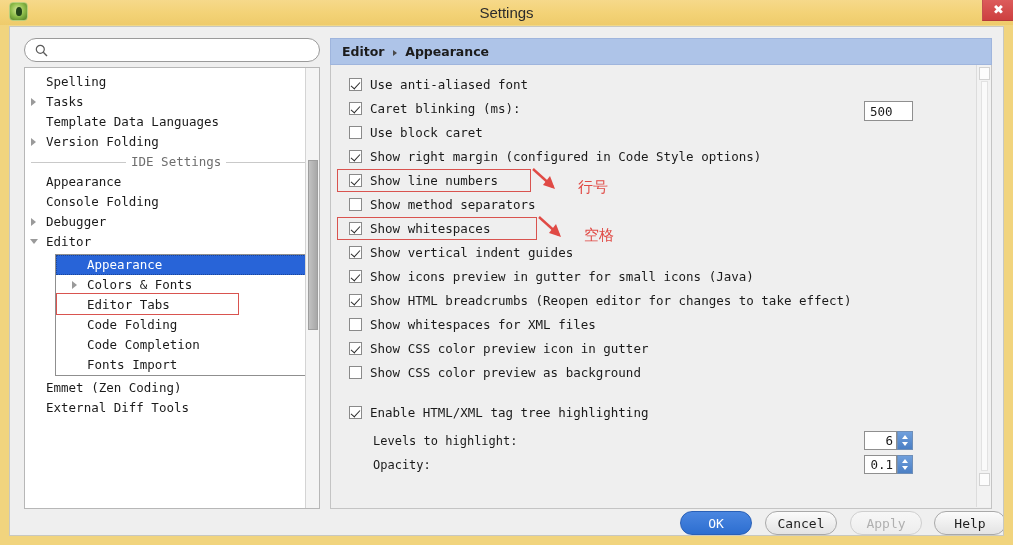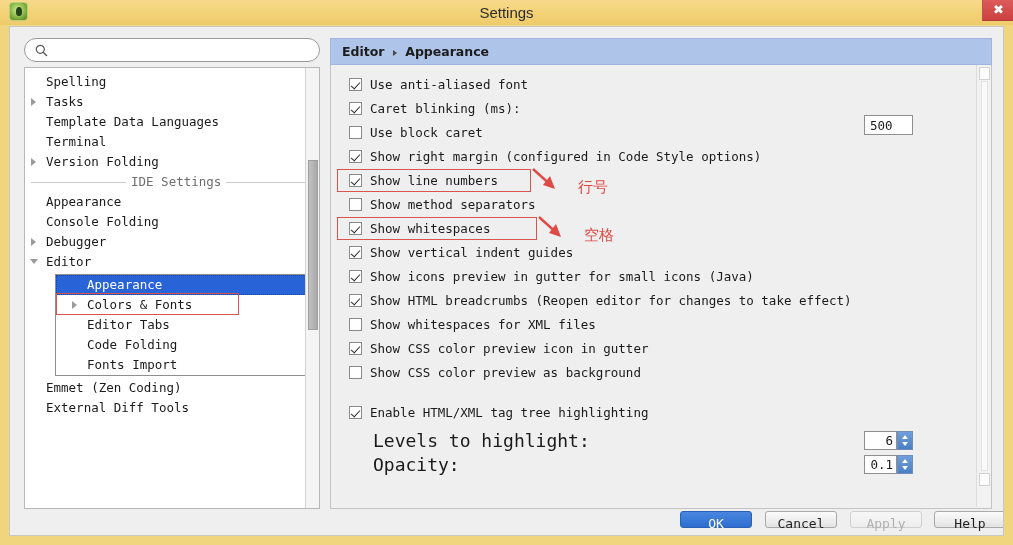--- a/index.html
+++ b/index.html
@@ -271,21 +271,21 @@
     position: absolute;
     left: 21px; top: 0;
     font-family: "DejaVu Sans Mono", monospace;
     font-size: 12.5px;
     color: #1a1a1a;
   }
   .sub-label {
     position: absolute;
     height: 24px; line-height: 24px;
     font-family: "DejaVu Sans Mono", monospace;
-    font-size: 18px;
+    font-size: 12px;
     color: #1a1a1a;
     white-space: nowrap;
   }
   .text-input {
     position: absolute;
     background: #ffffff;
     border: 1px solid #8f8f8f;
     box-sizing: border-box;
     font-family: "DejaVu Sans Mono", monospace;
     font-size: 12.5px;
@@ -369,22 +369,22 @@
   }
   
   #buttonbar {
     position: absolute;
     left: 0; top: 484px;
     width: 993px; height: 24px;
   }
   .dlg-btn {
     position: absolute;
     top: 0;
-    height: 17px;
-    border-radius: 3px;
+    height: 24px;
+    border-radius: 12px;
     font-family: "DejaVu Sans Mono", monospace;
     font-size: 13px;
     text-align: center;
     line-height: 23px;
     box-sizing: border-box;
     cursor: pointer;
   }
   .dlg-btn.primary {
     background: linear-gradient(to bottom, #4a86e0 0%, #2d6ed0 100%);
     border: 1px solid #2a60b6;
@@ -434,23 +434,20 @@
           <div style="padding-top:4px"></div>
           <div class="tree-row">
             <span class="lbl">Spelling</span>
           </div>
           <div class="tree-row">
             <span class="arrow"></span>
             <span class="lbl">Tasks</span>
           </div>
           <div class="tree-row">
             <span class="lbl">Template Data Languages</span>
-          </div>
-          <div class="tree-row">
-            <span class="lbl">Terminal</span>
           </div>
           <div class="tree-row">
             <span class="arrow"></span>
             <span class="lbl">Version Folding</span>
           </div>
           <div class="tree-sep">
             <span class="line-l"></span>
             <span class="sep-txt">IDE Settings</span>
             <span class="line-r"></span>
           </div>
@@ -476,20 +473,23 @@
               <span class="arrow"></span>
               <span class="lbl">Colors &amp; Fonts</span>
             </div>
             <div class="subtree-row">
               <span class="lbl">Editor Tabs</span>
             </div>
             <div class="subtree-row">
               <span class="lbl">Code Folding</span>
             </div>
             <div class="subtree-row">
+              <span class="lbl">Code Completion</span>
+            </div>
+            <div class="subtree-row">
               <span class="lbl">Fonts Import</span>
             </div>
           </div>
           <div class="tree-row">
             <span class="lbl">Emmet (Zen Coding)</span>
           </div>
           <div class="tree-row">
             <span class="lbl">External Diff Tools</span>
           </div>
           <div style="position: absolute; left: 31px; top: 225px; width: 183px; height: 22px; border: 1px solid rgb(217, 83, 79); box-sizing: border-box; pointer-events: none;"></div>
@@ -560,21 +560,21 @@
           <div class="opt-row" style="top:296px">
             <span class="cb"></span>
             <span class="opt-label">Show CSS color preview as background</span>
           </div>
           <div class="opt-row" style="top:336px">
             <span class="cb checked"></span>
             <span class="opt-label">Enable HTML/XML tag tree highlighting</span>
           </div>
         </div>
 
-      <input class="text-input" id="caret-blink-input" style="left: 533px; top: 50px; width: 49px; height: 20px;" value="500">
+      <input class="text-input" id="caret-blink-input" style="left: 533px; top: 36px; width: 49px; height: 20px;" value="500">
 
       <div class="sub-label" style="left:42px; top:364px;">Levels to highlight:</div>
       <div class="spinner-wrap" style="left:533px; top:366px;">
         <input class="spinner-field" id="levels-input" value="6" style="">
         <div class="spinner-btns">
           <span class="up"></span>
           <span class="dn"></span>
         </div>
       </div>
 

